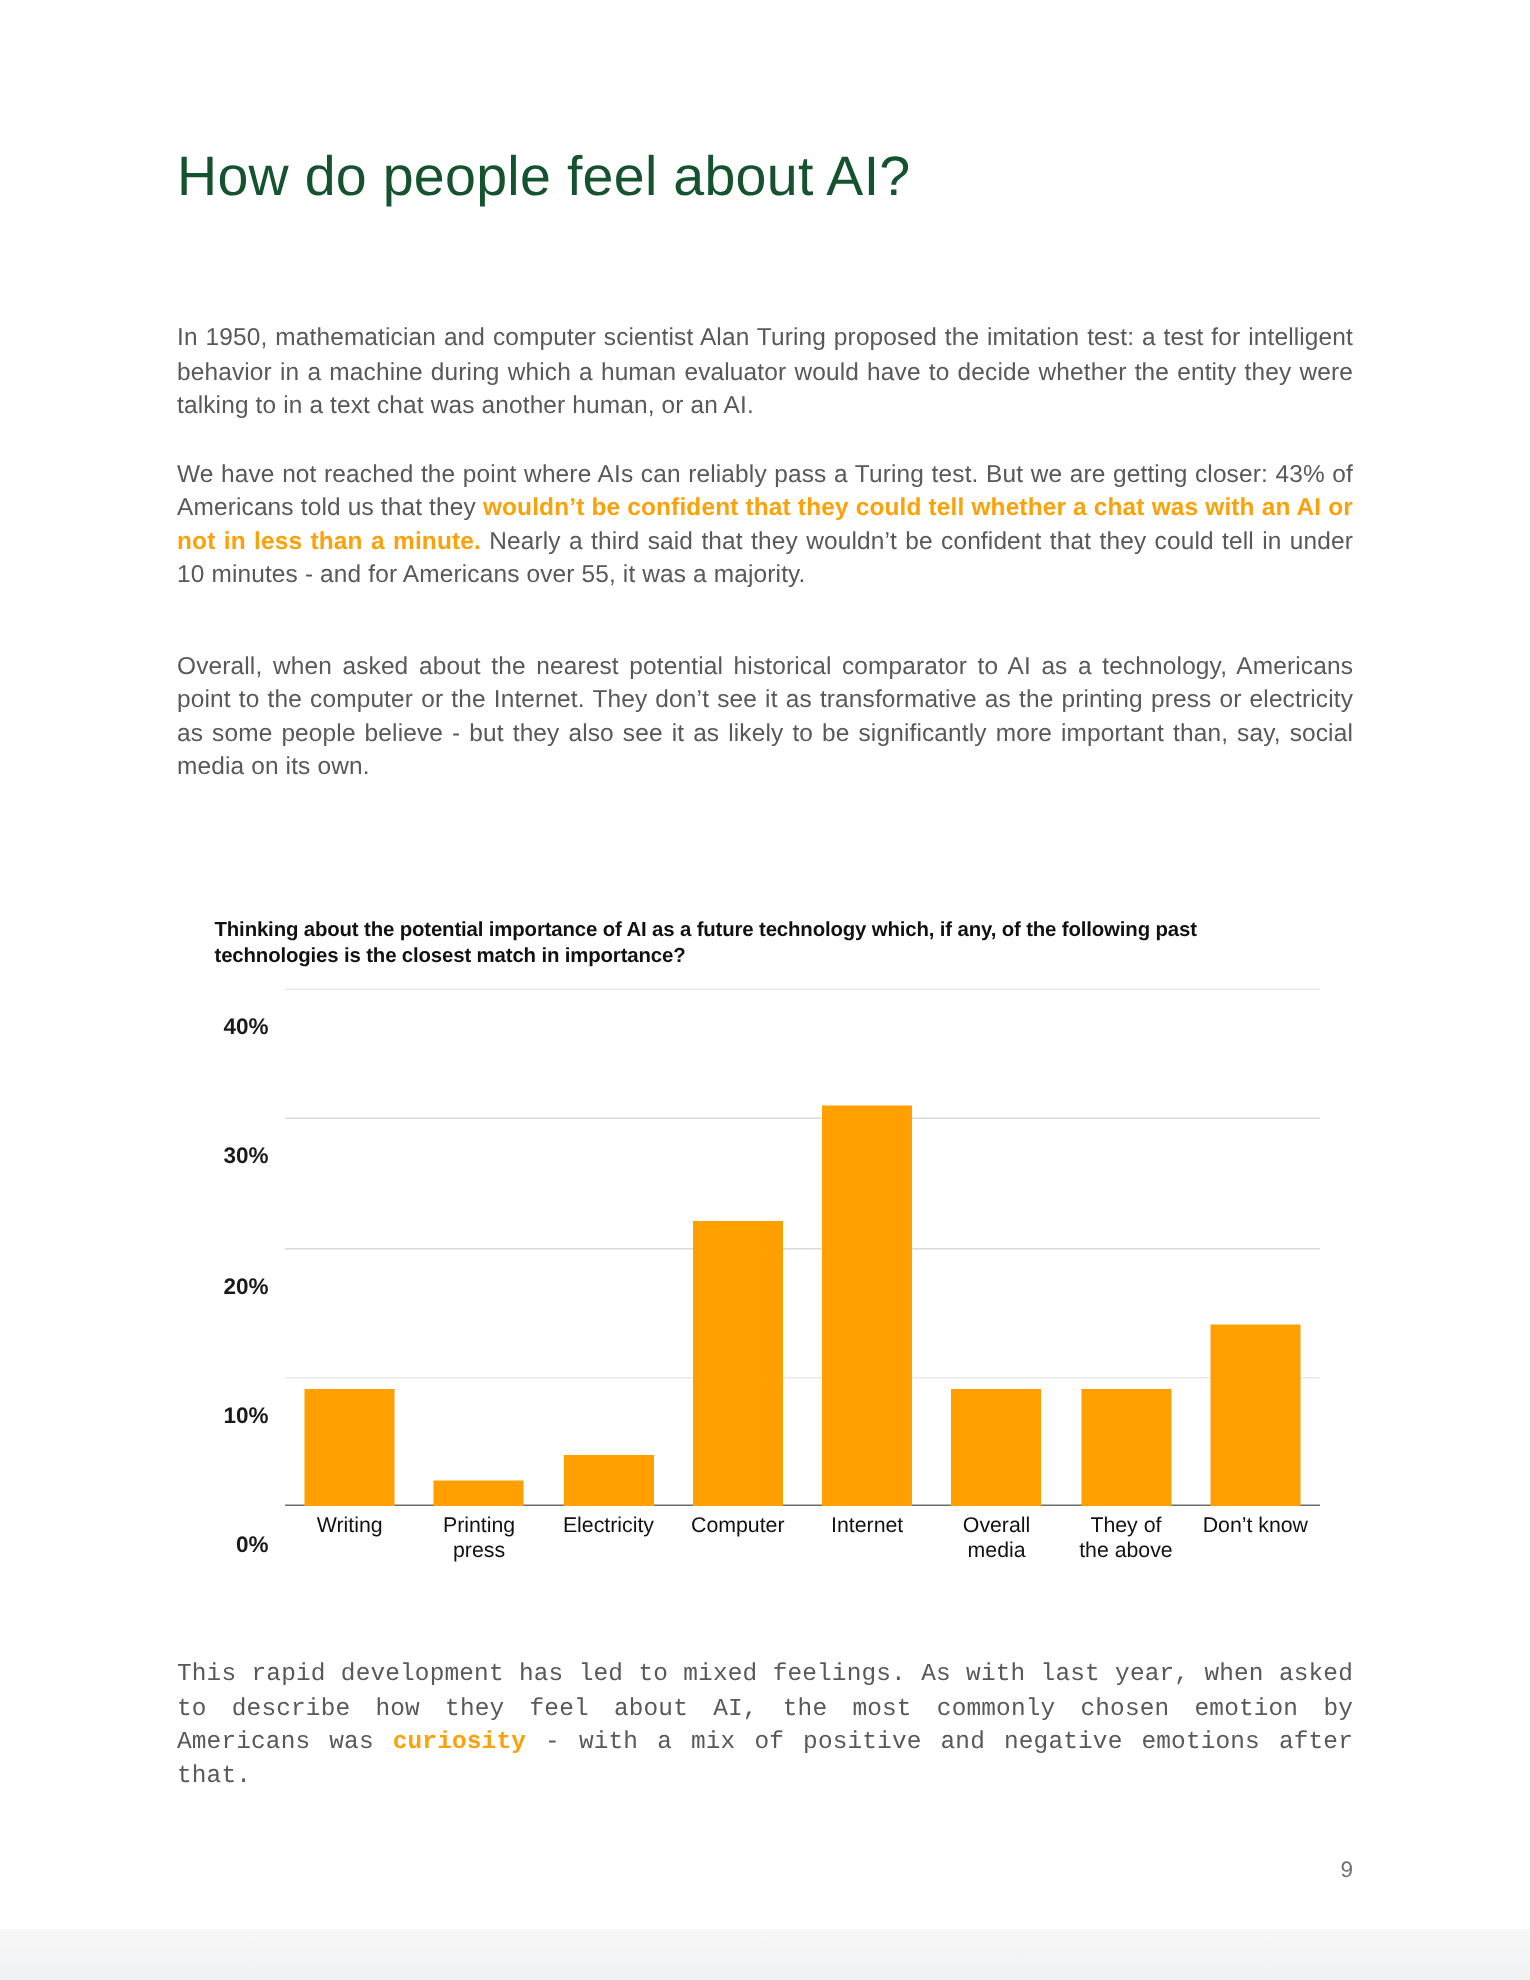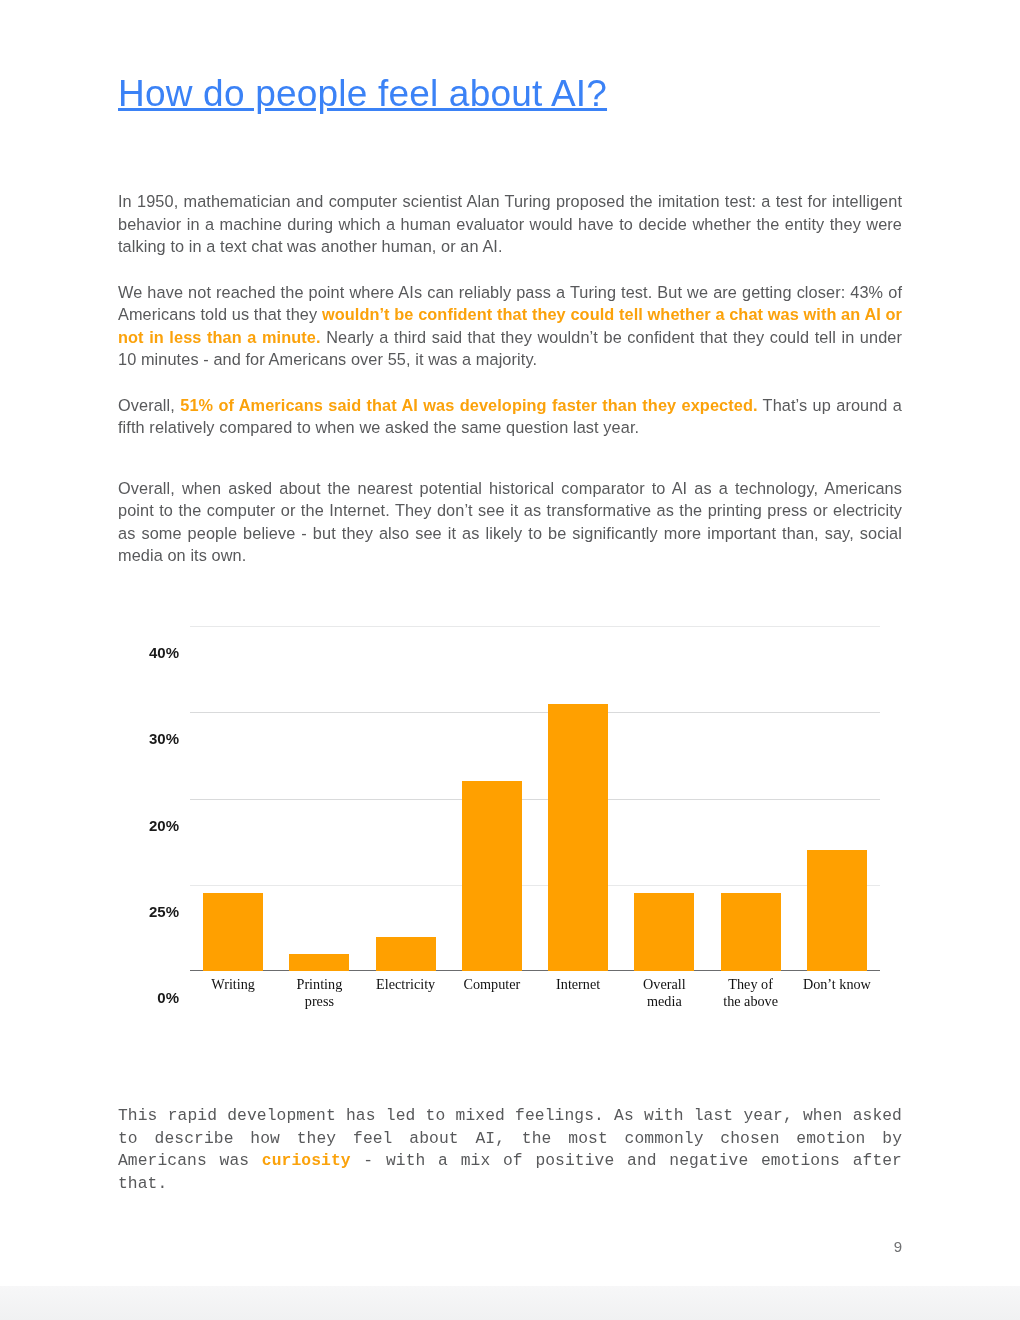--- a/index.html
+++ b/index.html
@@ -26,27 +26,26 @@
   }
   .content {
     position: absolute;
     left: 118px;
     top: 0;
     width: 784px;
   }
 
   .page-title {
     margin: 0;
-    padding-top: 72px;
+    padding-top: 96px;
     font-size: 37px;
     line-height: 1.2;
     font-weight: 400;
-    color: #3b82f6;
+    color: #14532d;
     letter-spacing: 0.2px;
-    text-decoration: underline;
   }
 
   .body-para {
     margin: 0;
     color: #58595B;
     font-size: 16.3px;
     line-height: 22.5px;
     text-align: justify;
     letter-spacing: 0.1px;
   }
@@ -137,21 +136,20 @@
   .bar {
     width: 60px;
     background: #FFA000;
   }
   .xlabels {
     position: absolute;
     left: 47px;
     top: 350px;
     width: 690px;
     display: flex;
-    font-family: Liberation Serif, serif;
   }
   .xlabel {
     flex: 1 1 0;
     text-align: center;
     font-size: 14.2px;
     line-height: 17px;
     color: #111111;
     white-space: pre-line;
   }
 
@@ -176,41 +174,41 @@
 <div class="page">
 
   <div class="content">
 
     <h1 class="page-title">How do people feel about AI?</h1>
 
     <p class="body-para p1"><span>In 1950, mathematician and computer scientist Alan Turing proposed the imitation test: a test for intelligent behavior in a machine during which a human evaluator would have to decide whether the entity they were talking to in a text chat was another human, or an AI.</span></p>
 
     <p class="body-para p2"><span>We have not reached the point where AIs can reliably pass a Turing test. But we are getting closer: 43% of Americans told us that they </span><span class="hl">wouldn’t be confident that they could tell whether a chat was with an AI or not in less than a minute.</span><span> Nearly a third said that they wouldn’t be confident that they could tell in under 10 minutes - and for Americans over 55, it was a majority.</span></p>
 
-    <p class="body-para p3"><span>Overall, </span><span class="hl">51% of Americans said that AI was developing faster than they expected.</span><span> That’s up around a fifth relatively compared to when we asked the same question last year.</span></p>
 
     <p class="body-para p4"><span>Overall, when asked about the nearest potential historical comparator to AI as a technology, Americans point to the computer or the Internet. They don’t see it as transformative as the printing press or electricity as some people believe - but they also see it as likely to be significantly more important than, say, social media on its own.</span></p>
 
   </div>
 
   <div class="chart-block">
 
+    <p class="chart-title">Thinking about the potential importance of AI as a future technology which, if any, of the following past technologies is the closest match in importance?</p>
 
     <div class="chart-area">
 
       <div class="plot">
 
         <div class="gridline faint" style="top:0%"></div>
         <div class="gridline" style="top:25%"></div>
         <div class="gridline" style="top:50%"></div>
         <div class="gridline faint" style="top:75%"></div>
         <div class="axis-base"></div>
 
         <span class="ytick" style="top:100%">0%</span>
-        <span class="ytick" style="top:75%">25%</span>
+        <span class="ytick" style="top:75%">10%</span>
         <span class="ytick" style="top:50%">20%</span>
         <span class="ytick" style="top:25%">30%</span>
         <span class="ytick" style="top:0%">40%</span>
 
         <div class="bars">
           <div class="bar-slot">
               <div class="bar" style="height: 22.5%; background: rgb(255, 160, 0);"></div>
             </div>
           <div class="bar-slot">
               <div class="bar" style="height: 5%; background: rgb(255, 160, 0);"></div>

